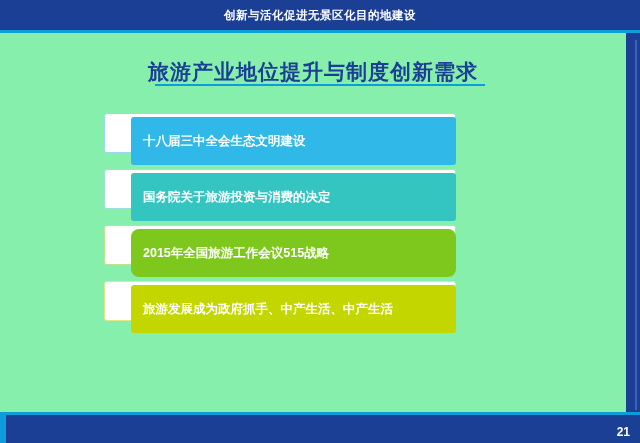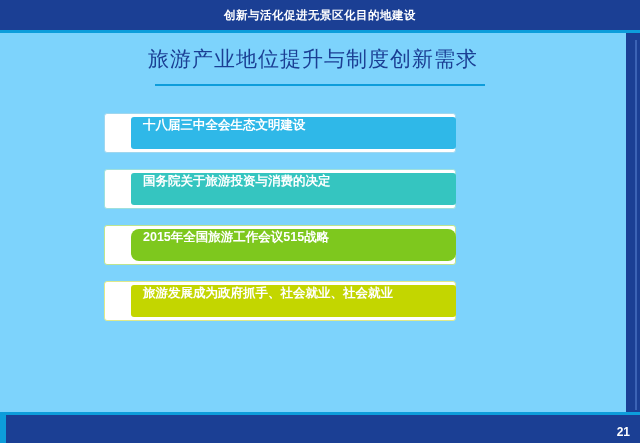--- a/index.html
+++ b/index.html
@@ -10,21 +10,21 @@
     width: 640px;
     height: 443px;
     background: #ffffff;
     font-family: "Liberation Sans", sans-serif;
     overflow: hidden;
   }
   .slide {
     position: relative;
     width: 640px;
     height: 443px;
-    background: #7dd3fc;
+    background: #86efac;
     box-sizing: border-box;
   }
 
   
   .header-band {
     position: absolute;
     left: 0;
     top: 0;
     width: 640px;
     height: 30px;
@@ -74,22 +74,23 @@
     position: absolute;
     left: 0;
     top: 45px;
     width: 626px;
     text-align: center;
   }
   .slide-title {
     display: inline-block;
     color: #1b3f94;
     font-size: 21px;
-    font-weight: normal;
+    font-weight: bold;
     letter-spacing: 1px;
+    margin-top: 13px;
   }
   .title-underline {
     position: absolute;
     left: 155px;
     top: 84px;
     width: 330px;
     height: 2px;
     background: #0d9ddb;
   }
 
@@ -113,23 +114,24 @@
     border: 1px solid #9fd7ef;
     border-radius: 3px;
     box-sizing: border-box;
     background: #ffffff;
   }
   .bar-fill {
     position: absolute;
     left: 131px;
     top: 12px;
     width: 325px;
-    height: 32px;
+    height: 48px;
     border-radius: 3px;
     display: flex;
+    align-items: center;
     box-sizing: border-box;
     padding-left: 12px;
   }
   .bar-text {
     font-size: 12.5px;
     font-weight: bold;
     color: #ffffff;
     white-space: nowrap;
   }
 
@@ -204,21 +206,21 @@
     <div class="bar-row">
       <div class="bar-outline" style="border-color:#bfe48e;"></div>
       <div class="bar-fill" style="background:#7ec81e;border-radius:8px;">
         <span class="bar-text">2015年全国旅游工作会议515战略</span>
       </div>
     </div>
 
     <div class="bar-row">
       <div class="bar-outline" style="border-color:#dfe98a;"></div>
       <div class="bar-fill" style="background:#c3d600;">
-        <span class="bar-text">旅游发展成为政府抓手、社会就业、社会就业</span>
+        <span class="bar-text">旅游发展成为政府抓手、中产生活、中产生活</span>
       </div>
     </div>
 
 
   </div>
 
   <div class="bottom-rule"></div>
   <div class="footer-band">
     <div class="footer-tick"></div>
     <span class="page-number">21</span>

